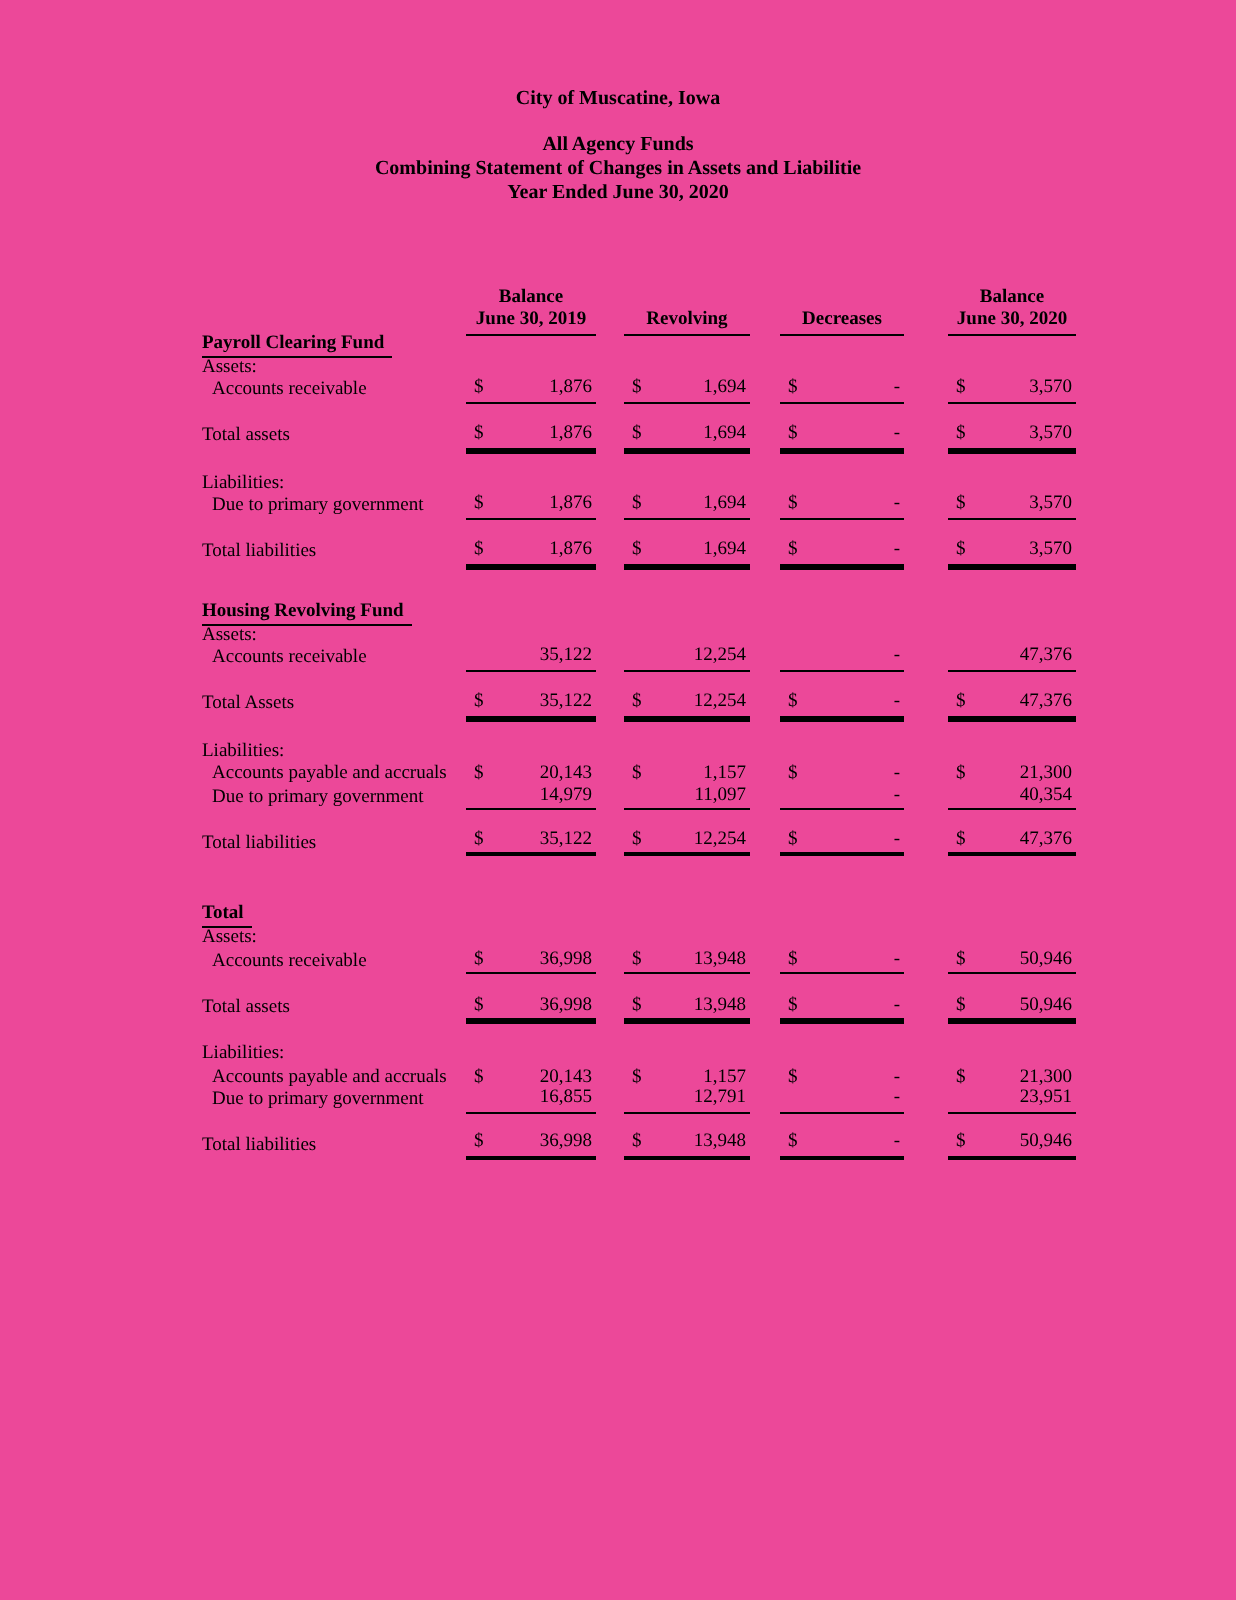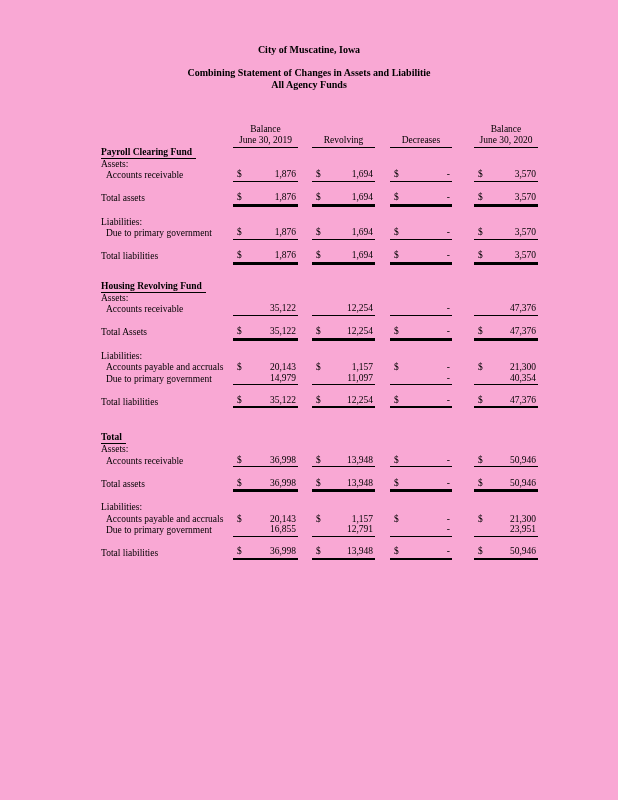--- a/index.html
+++ b/index.html
@@ -1,25 +1,25 @@
 <!DOCTYPE html>
 <html><head>
 <meta charset="utf-8">
 <style>
   html,body{margin:0;padding:0;background:#ffffff;}
-  .page{position:relative;width:618px;height:800px;background:#f9a8d4;color:#000;
+  .page{position:relative;width:618px;height:800px;background:#ec4899;color:#000;
         font-family:"Liberation Serif",serif;overflow:hidden;}
   .doc-org{position:absolute;top:44px;left:0;width:618px;text-align:center;
            font-weight:bold;font-size:10px;line-height:12px;}
   .doc-sub{position:absolute;top:67px;left:0;width:618px;text-align:center;
            font-weight:bold;font-size:10px;line-height:12px;}
   .tbl{position:absolute;left:85px;top:121px;width:453px;font-size:9.5px;line-height:11.6px;}
   .row{display:grid;grid-template-columns:148px 65px 14px 63px 15px 62px 22px 64px;
        height:11.6px;align-items:end;}
-  .thead{height:26px;font-weight:normal;}
+  .thead{height:26px;font-weight:bold;margin-top:20px;}
   .hcell{display:flex;flex-direction:column;justify-content:flex-end;height:26px;
          border-bottom:1px solid #000;text-align:center;white-space:nowrap;}
   .lbl{white-space:nowrap;overflow:visible;margin-left:16px;}
   .ind{padding-left:5px;}
   .sec-lbl{font-weight:bold;border-bottom:1px solid #000;padding-right:4px;display:inline-block;
            line-height:10.6px;}
   .cell{display:flex;justify-content:space-between;align-items:flex-end;height:11.6px;
         padding-left:4px;padding-right:2px;box-sizing:border-box;}
   .u1{border-bottom:1px solid #000;}
   .u2{border-bottom:1px solid #000;box-shadow:0 2px 0 #000;}
@@ -30,22 +30,23 @@
   .ds,.val{display:inline-block;}
 </style>
 </head>
 <body>
 
 <div class="page">
 
   <div class="doc-org">City of Muscatine, Iowa</div>
 
   <div class="doc-sub">
+    <div>All Agency Funds</div>
     <div>Combining Statement of Changes in Assets and Liabilitie</div>
-    <div>All Agency Funds</div>
+    <div>Year Ended June 30, 2020</div>
   </div>
 
   <div class="tbl">
 
     <div class="row thead">
       <div class="lbl"></div>
       <div class="hcell">
         <div>Balance</div>
         <div>June 30, 2019</div>
       </div>

